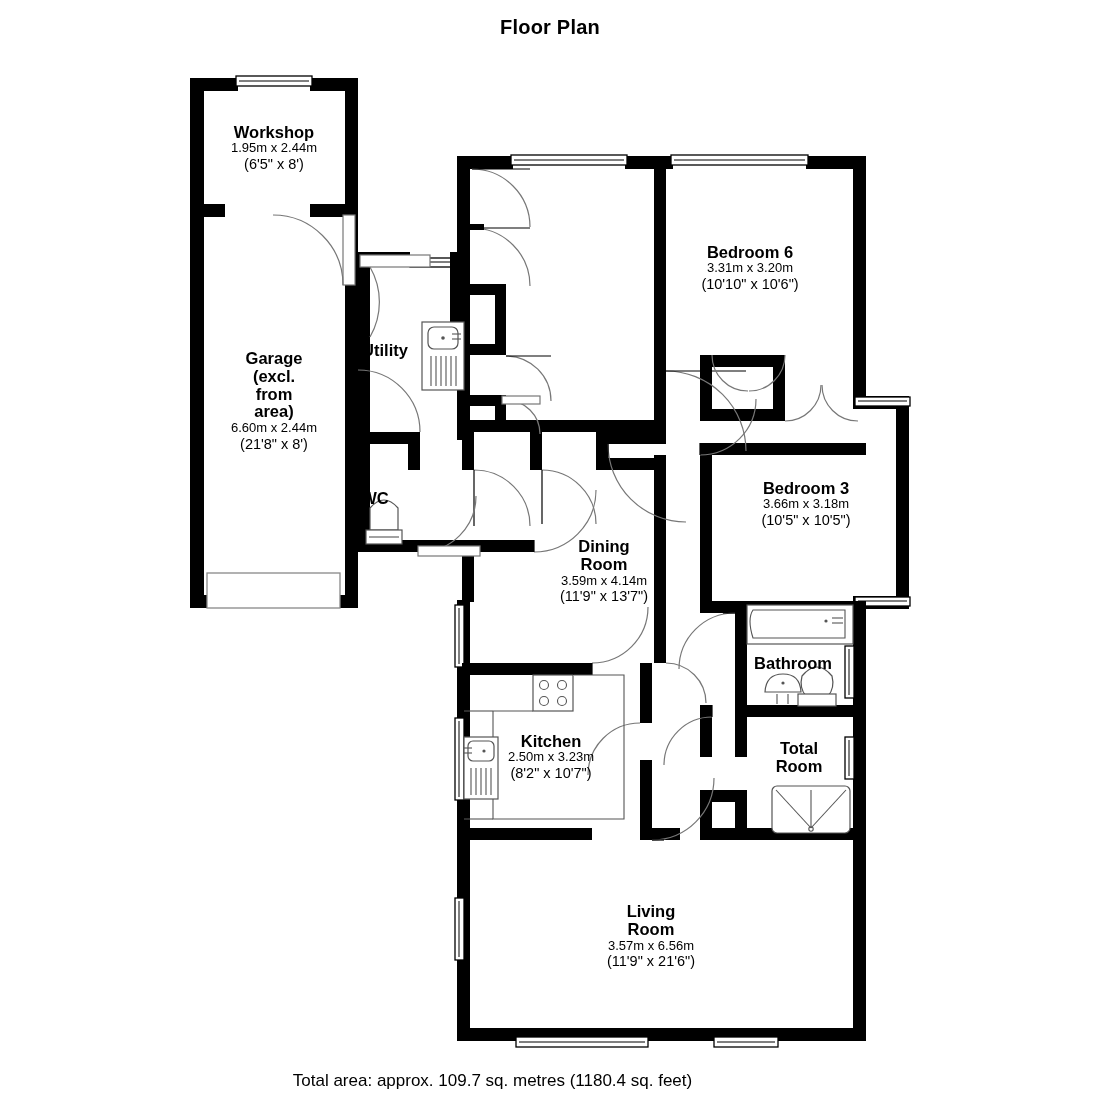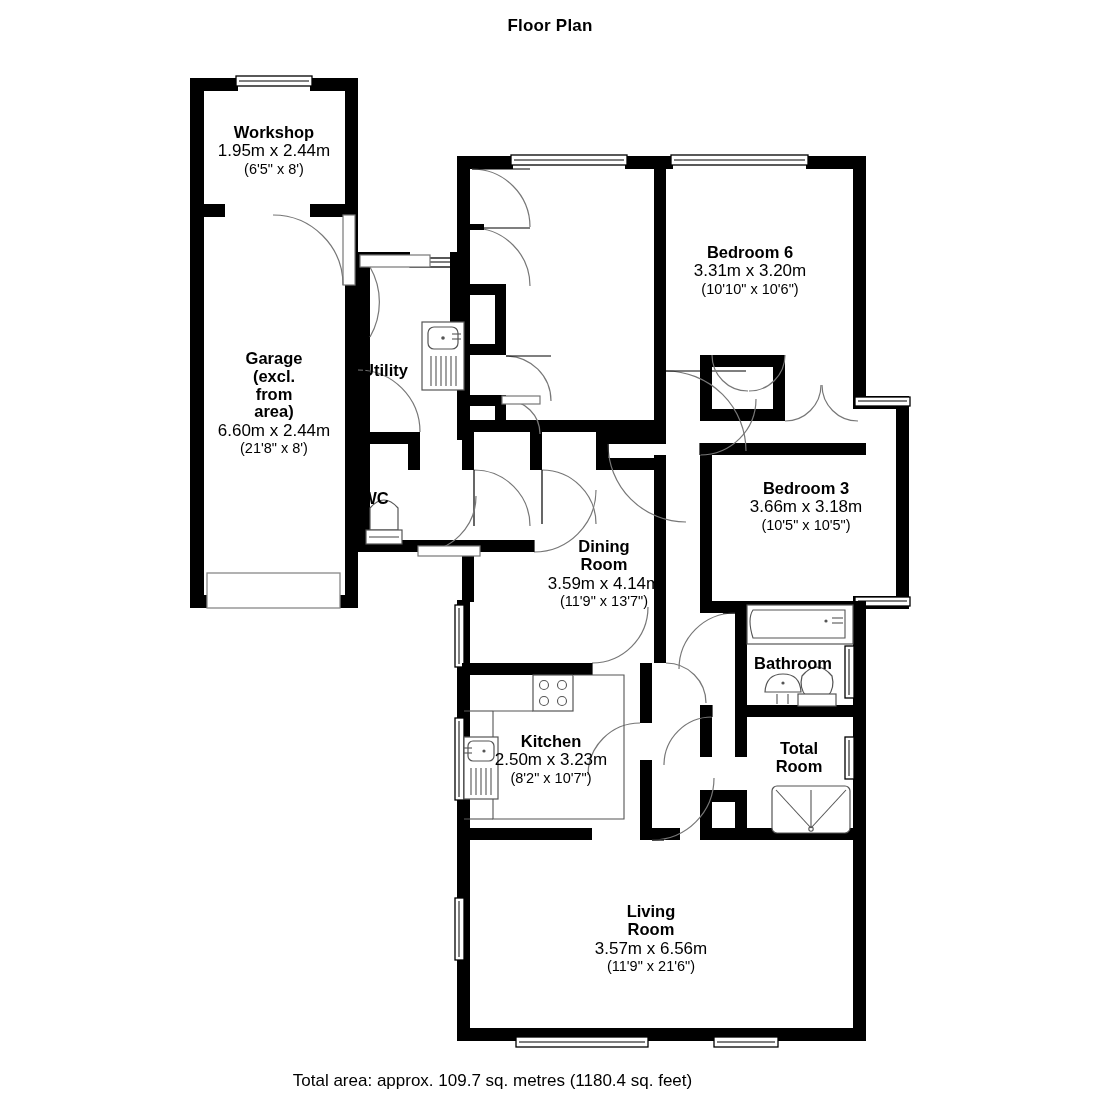--- a/index.html
+++ b/index.html
@@ -14,21 +14,21 @@
     color: #000000;
     position: relative;
     overflow: hidden;
   }
   #title {
     position: absolute;
     top: 16px;
     left: 0;
     width: 1100px;
     text-align: center;
-    font-size: 17px;
+    font-size: 20px;
     font-weight: bold;
     letter-spacing: 0.2px;
   }
   #footer {
     position: absolute;
     top: 1071px;
     left: 0;
     width: 985px;
     text-align: center;
     font-size: 17px;
@@ -54,21 +54,21 @@
     white-space: nowrap;
     transform: translateX(-50%);
   }
   .rname {
     font-size: 16.5px;
     font-weight: bold;
     display: block;
   }
   .rname.two-line { line-height: 1.08; }
   .rdim {
-    font-size: 17px;
+    font-size: 13px;
     font-weight: normal;
     display: block;
   }
   .rdim.imp { font-size: 14.5px; }
   .wall { fill: #000000; }
   .thinline { fill: none; stroke: #000000; stroke-width: 1.2; }
   .fixture { fill: #ffffff; stroke: #555555; stroke-width: 1.2; }
   .fixture-thin { fill: none; stroke: #555555; stroke-width: 1.1; }
   .swing { fill: none; stroke: #777777; stroke-width: 1.2; }
   .doorpanel { fill: #ffffff; stroke: #777777; stroke-width: 1.2; }
@@ -474,21 +474,21 @@
 
 <div class="label-group" style="left:274px; top:350px;">
   <span class="rname two-line">Garage</span>
   <span class="rname two-line">(excl.</span>
   <span class="rname two-line">from</span>
   <span class="rname two-line">area)</span>
   <span class="rdim">6.60m x 2.44m</span>
   <span class="rdim imp">(21'8" x 8')</span>
 </div>
 
-<div class="label-group" style="left:385px; top:341px;margin-top:20px;">
+<div class="label-group" style="left:385px; top:341px;">
   <span class="rname">Utility</span>
 </div>
 
 <div class="label-group" style="left:375px; top:489px;">
   <span class="rname">WC</span>
 </div>
 
 
 <div class="label-group" style="left:750px; top:243px;">
   <span class="rname">Bedroom 6</span>

